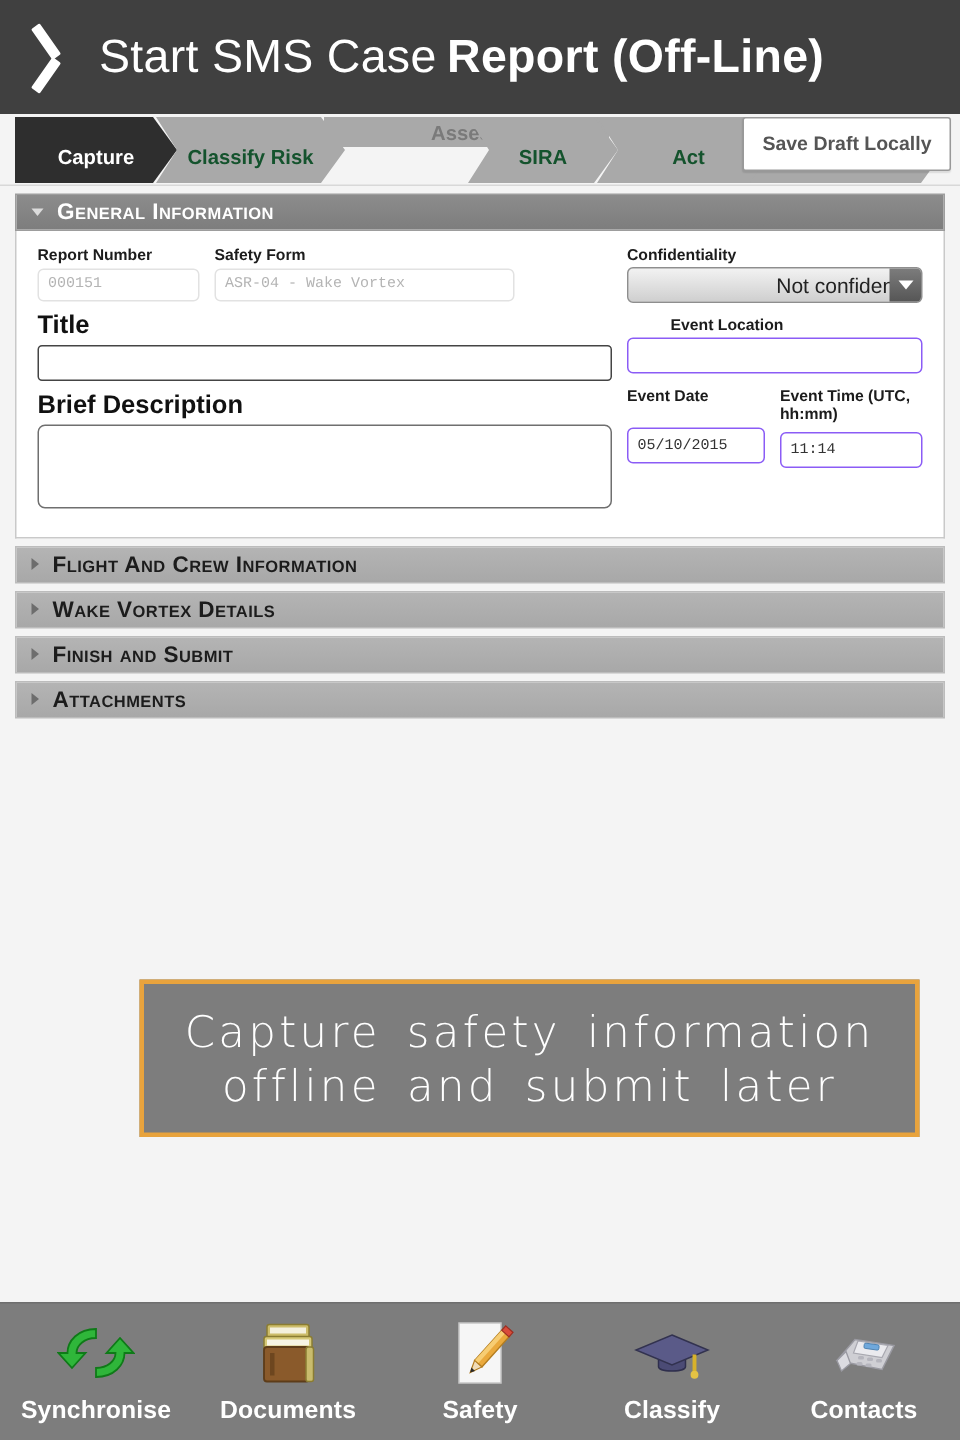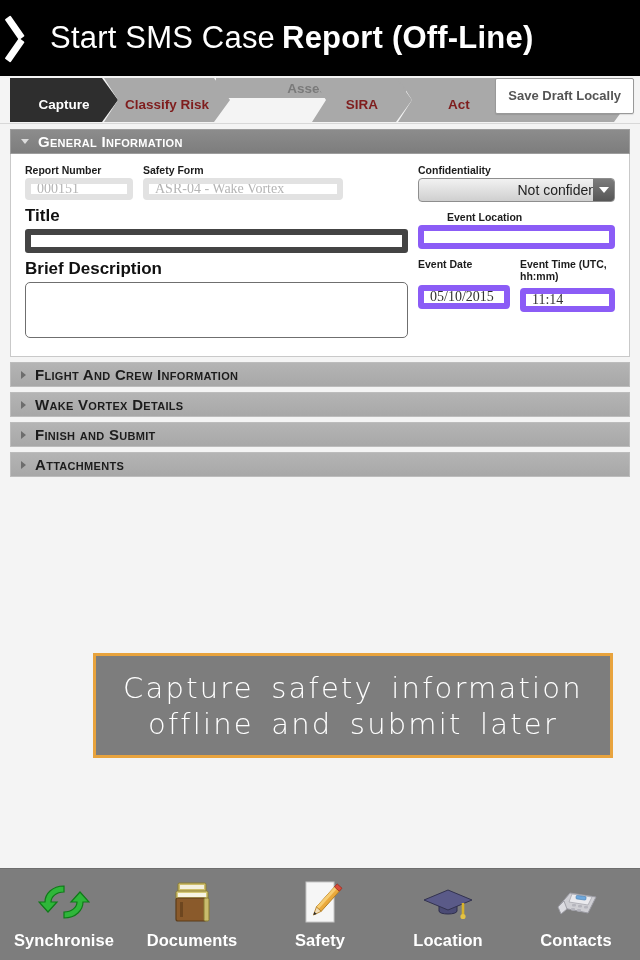--- a/index.html
+++ b/index.html
@@ -6,22 +6,22 @@
   html, body {
     width: 640px; height: 960px;
     font-family: "Liberation Sans", sans-serif;
     background: #f4f4f4;
     overflow: hidden;
   }
   #app { position: relative; width: 640px; height: 960px; }
 
   
   .header {
-    height: 76px; background: #000000;
-    display: flex; align-items: center; padding-left: 10px;
+    height: 76px; background: #404040;
+    display: flex; align-items: center; padding-left: 26px;
   }
   .back-chevron {
     width: 34px; height: 46px; flex: 0 0 34px;
     position: relative; cursor: pointer; margin-right: 6px;
   }
   .back-chevron::before, .back-chevron::after {
     content: ""; position: absolute; left: 9px;
     width: 7px; height: 25px; background: #ffffff; border-radius: 1px;
   }
   .back-chevron::before { top: 0px;  transform: rotate(-35deg); transform-origin: bottom left; }
@@ -31,21 +31,21 @@
   .header-title .bold  { font-weight: 700; margin-left: 7px; }
 
   
   .stepper {
     position: relative; height: 48px; background: #f4f4f4;
     border-bottom: 1px solid #d8d8d8;
   }
   .step {
     position: absolute; top: 2px; height: 44px;
     display: flex; align-items: flex-end; justify-content: center;
-    color: #7f1d1d; font-size: 13.5px; font-weight: 700;
+    color: #14532d; font-size: 13.5px; font-weight: 700;
     padding-bottom: 10px; white-space: nowrap; cursor: pointer;
   }
   .step.grey { background: #a9a9a9; }
   .step.dark { background: #2e2e2e; color: #ffffff; }
   .step.arrow {
     clip-path: polygon(0 0, calc(100% - 16px) 0, 100% 50%, calc(100% - 16px) 100%, 0 100%, 14px 50%);
   }
   .step.arrow-start {
     clip-path: polygon(0 0, calc(100% - 16px) 0, 100% 50%, calc(100% - 16px) 100%, 0 100%);
   }
@@ -100,23 +100,23 @@
 
   label.small {
     display: block; font-size: 10.5px; font-weight: 700;
     color: #1c1c1c; margin-bottom: 2px; line-height: 1.15;
   }
   label.big {
     display: block; font-size: 17px; font-weight: 700;
     color: #111; margin: 6px 0 3px;
   }
   .inp {
-    width: 100%; height: 22px; border: 6px solid #8b5cf6;
-    border-radius: 4px; background: #fff; font-size: 14px;
-    color: #333; padding: 0 6px; font-family: Liberation Serif, serif;
+    width: 100%; height: 22px; border: 1px solid #8b5cf6;
+    border-radius: 4px; background: #fff; font-size: 10px;
+    color: #333; padding: 0 6px; font-family: Liberation Mono, monospace;
   }
   .inp.disabled { border-color: #e2e2e2; color: #b4b4b4; }
   .inp.tall { height: 24px; }
   .inp.strong { border-color: #444; border-radius: 3px; height: 24px; }
   .ta {
     width: 100%; height: 56px; border: 1px solid #6f6f6f;
     border-radius: 5px; background: #fff; resize: none;
     font-family: "Liberation Sans", sans-serif; font-size: 14px; padding: 5px 6px;
   }
   .row2 { display: flex; gap: 10px; }
@@ -332,21 +332,21 @@
       <span class="tab-label">Safety</span>
     </div>
 
     <div class="tab">
       <svg class="tab-icon" viewBox="0 0 52 46">
         <path d="M17 22 L17 32 C17 36 35 36 35 32 L35 22 Z" fill="#4b4b75" stroke="#2f2f4d" stroke-width="1"></path>
         <polygon points="26,11 50,21 26,31 2,21" fill="#5a5a88" stroke="#32324f" stroke-width="1"></polygon>
         <path d="M41 24 L41 36" stroke="#d8b22a" stroke-width="2.6" fill="none"></path>
         <circle cx="41" cy="37.5" r="2.6" fill="#e4c244"></circle>
       </svg>
-      <span class="tab-label">Location</span>
+      <span class="tab-label">Classify</span>
     </div>
 
     <div class="tab">
       <svg class="tab-icon" viewBox="0 0 52 46">
         <path d="M8 28 L20 14 L46 18 L38 34 Z" fill="#cfcfd4" stroke="#9a9aa2" stroke-width="1"></path>
         <path d="M22 15 L42 18 L38 26 L19 23 Z" fill="#eaeaee" stroke="#a8a8b0" stroke-width=".8"></path>
         <rect x="26" y="17" width="10" height="3.5" rx="1" fill="#6fa8dc" stroke="#4a7fae" stroke-width=".6" transform="rotate(8 31 19)"></rect>
         <g fill="#b5b5bd">
           <rect x="22" y="25" width="4" height="2.4" rx="1"></rect>
           <rect x="28" y="26" width="4" height="2.4" rx="1"></rect>

